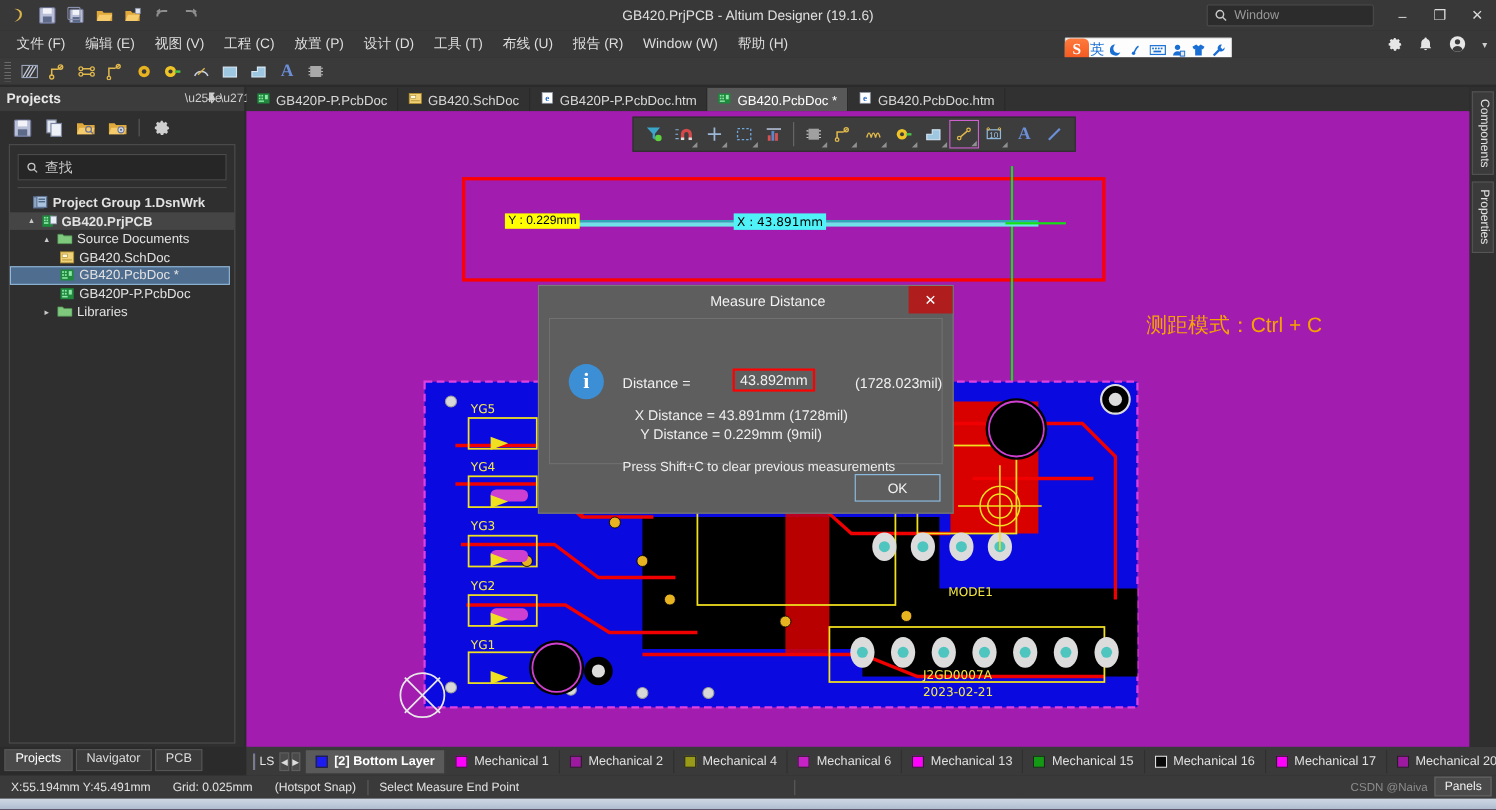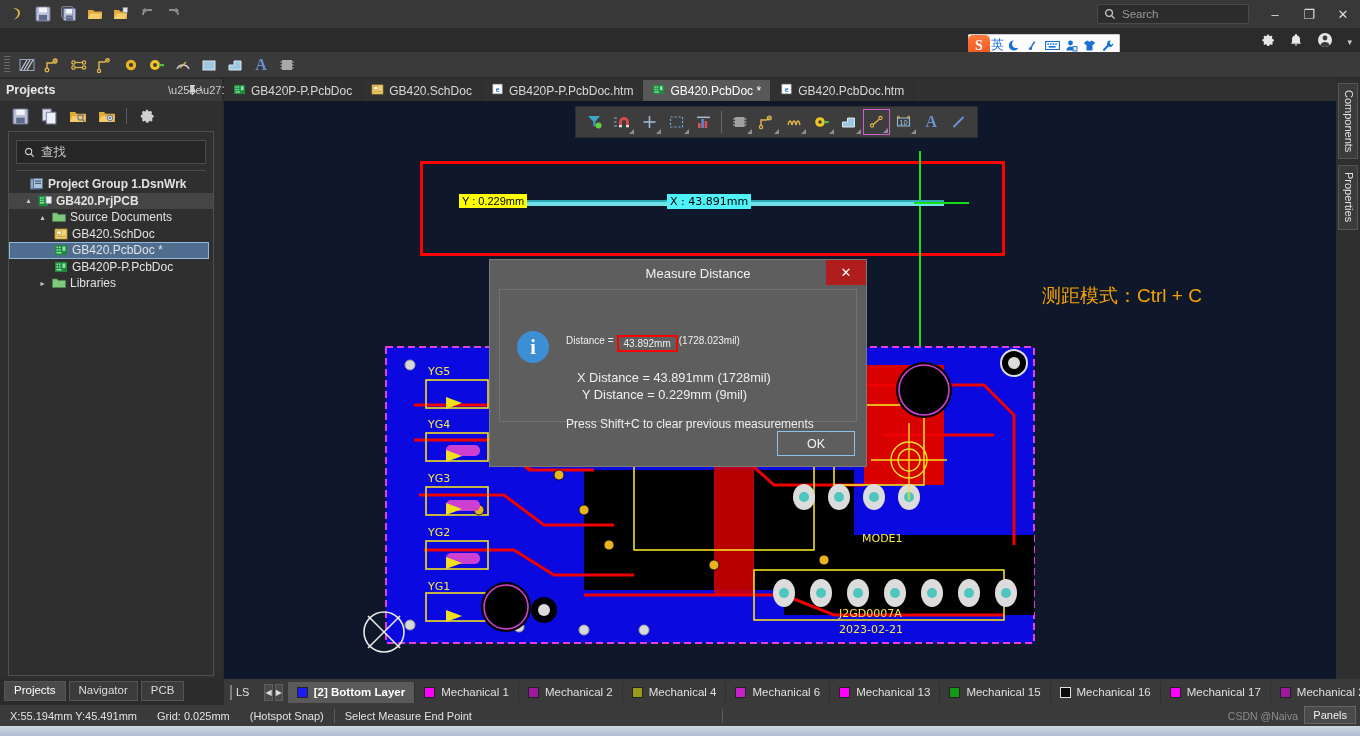--- a/index.html
+++ b/index.html
@@ -92,21 +92,21 @@
   .lp-tabs { position: absolute; left: 0; top: 681px; height: 20px; display: flex; gap: 3px; padding-left: 4px; }
   .lp-tab { padding: 2px 9px; background: #3b3b3b; border: 1px solid #555; font-size: 11.5px; color: #dcdcdc; }
   .lp-tab.active { background: #4a4a4a; color: #fff; }
 
   
   .doctabs { position: absolute; left: 224px; top: 79px; width: 1112px; height: 22px; background: #313131; display: flex; align-items: flex-end; }
   .dtab { height: 21px; display: flex; align-items: center; gap: 5px; padding: 0 9px; font-size: 12px; color: #d8d8d8; border-right: 1px solid #2a2a2a; }
   .dtab.active { background: #585858; color: #ffffff; }
 
   
-  .canvas { position: absolute; left: 224px; top: 101px; width: 1112px; height: 578px; background: #0f172a; overflow: hidden; }
+  .canvas { position: absolute; left: 224px; top: 101px; width: 1112px; height: 578px; background: #a21caf; overflow: hidden; }
 
   .pcb-toolbar {
     position: absolute; left: 351px; top: 5px; width: 403px; height: 32px;
     background: #3d3d3d; border: 1px solid #2d2d2d; display: flex; align-items: center;
     padding: 0 5px; gap: 1px;
   }
   .pt-ic { position: relative; width: 27px; height: 26px; display: flex; align-items: center; justify-content: center; }
   .pt-ic .corner { position: absolute; right: 1px; bottom: 1px; width: 0; height: 0;
     border-left: 5px solid transparent; border-bottom: 5px solid #909090; }
   .pt-sep { width: 1px; height: 22px; background: #6a6a6a; margin: 0 3px; }
@@ -131,40 +131,40 @@
   .dlg { position: absolute; left: 489px; top: 259px; width: 378px; height: 208px;
          background: #5e5e5e; border: 1px solid #7a7a7a; }
   .dlg-title { height: 26px; display: flex; align-items: center; justify-content: center;
                position: relative; color: #f2f2f2; font-size: 13px; padding-left: 40px; }
   .dlg-close { position: absolute; right: 0; top: 0; width: 40px; height: 25px; background: #b01d1d;
                display: flex; align-items: center; justify-content: center; color: #fff; font-size: 13px; font-weight: bold; }
   .dlg-body { margin: 3px 9px 0 9px; height: 133px; background: #5e5e5e; border: 1px solid #717171; position: relative; }
   .info-ic { position: absolute; left: 17px; top: 41px; width: 32px; height: 32px; border-radius: 50%;
              background: #3d8fd5; color: #fff; display: flex; align-items: center; justify-content: center;
              font-size: 20px; font-family: "Liberation Serif", serif; font-weight: bold; }
-  .dist-row { position: absolute; left: 66px; top: 45px; display: flex; align-items: flex-start; font-size: 10px; color: #f0f0f0; white-space: nowrap; }
+  .dist-row { position: absolute; left: 66px; top: 45px; display: flex; align-items: flex-end; font-size: 13px; color: #f0f0f0; white-space: nowrap; gap: 35px; }
   .dist-hl { border: 2px solid #ff0000; padding: 1px 5px; margin: 0 1px 0 3px; }
   .dlg-l2 { position: absolute; left: 77px; top: 80px; font-size: 12.8px; color: #efefef; white-space: nowrap; }
   .dlg-l3 { position: absolute; left: 82px; top: 97px; font-size: 12.8px; color: #efefef; white-space: nowrap; }
   .dlg-l4 { position: absolute; left: 66px; top: 127px; font-size: 12px; color: #efefef; white-space: nowrap; }
   .dlg-ok { position: absolute; right: 11px; bottom: 10px; width: 78px; height: 25px;
             background: #5e5e5e; border: 1px solid #8ec2e8; color: #f4f4f4; font-size: 12.5px;
             display: flex; align-items: center; justify-content: center; }
 
   
   .rtabs { position: absolute; right: 0; top: 79px; width: 24px; height: 600px; background: #2f2f2f; padding-top: 4px; }
   .rtab { width: 20px; margin: 0 2px 6px 2px; background: #3b3b3b; border: 1px solid #555;
           color: #e2e2e2; font-size: 11px; writing-mode: vertical-rl; text-orientation: mixed;
           padding: 6px 2px; white-space: nowrap; }
 
   
   .layerbar { position: absolute; left: 224px; top: 679px; width: 1136px; height: 26px;
               background: #3a3a3a; display: flex; align-items: center; gap: 0; overflow: hidden; }
   .lb-swatch { width: 34px; height: 15px; border: 1px solid #7d7d7d; margin-left: 6px; }
-  .lb-ls { margin: 0 15px 0 4px; font-size: 11px; color: #e4e4e4; }
+  .lb-ls { margin: 0 5px 0 4px; font-size: 11px; color: #e4e4e4; }
   .lb-arrow { width: 18px; height: 17px; background: #4a4a4a; border: 1px solid #5f5f5f;
               display: flex; align-items: center; justify-content: center; font-size: 8px; color: #dcdcdc; }
   .layer-tab { height: 21px; display: flex; align-items: center; gap: 6px; padding: 5px 9px;
                font-size: 11.5px; color: #e0e0e0; border-right: 1px solid #2f2f2f; white-space: nowrap; }
   .layer-tab.active { background: #5a5a5a; color: #fff; font-weight: bold; }
   .lt-sw { width: 11px; height: 11px; border: 1px solid #222; }
 
   
   .statusbar { position: absolute; left: 0; top: 705px; width: 1360px; height: 21px;
                background: #3a3a3a; display: flex; align-items: center; font-size: 11px; color: #e2e2e2; }
@@ -225,36 +225,50 @@
           </svg>
       </span>
       <span class="ic">
         <svg width="17" height="17" viewBox="0 0 17 17">
             <path d="M13 9 Q13 4 8 4 L4 4" stroke="#8e8e8e" stroke-width="1.8" fill="none"></path>
             <path d="M10.5 1.8 L14 4.3 L10.5 6.8Z" fill="#8e8e8e"></path>
           </svg>
       </span>
     </div>
 
+    <div class="title-text">GB420.PrjPCB - Altium Designer (19.1.6)</div>
 
     <div class="search-box">
       <svg width="12" height="12" viewBox="0 0 12 12">
         <circle cx="5" cy="5" r="3.4" fill="none" stroke="#c8c8c8" stroke-width="1.3"></circle>
         <line x1="7.6" y1="7.6" x2="10.6" y2="10.6" stroke="#c8c8c8" stroke-width="1.3"></line>
       </svg>
-      <span class="ph">Search</span>
+      <span class="ph">Window</span>
     </div>
 
     <div class="winbtns">
       <div class="winbtn">–</div>
       <div class="winbtn">❐</div>
       <div class="winbtn close">✕</div>
     </div>
   </div>
 
+  <div class="menubar">
+    <div class="menu-item">文件 (F)</div>
+    <div class="menu-item">编辑 (E)</div>
+    <div class="menu-item">视图 (V)</div>
+    <div class="menu-item">工程 (C)</div>
+    <div class="menu-item">放置 (P)</div>
+    <div class="menu-item">设计 (D)</div>
+    <div class="menu-item">工具 (T)</div>
+    <div class="menu-item">布线 (U)</div>
+    <div class="menu-item">报告 (R)</div>
+    <div class="menu-item">Window (W)</div>
+    <div class="menu-item">帮助 (H)</div>
+  </div>
 
   <div class="ime">
     <div style="position:relative;">
       <div class="ime-s">S</div>
       <div class="ime-inner">
         <span class="ime-i">英</span>
         <span class="ime-i">
           <svg width="13" height="13" viewBox="0 0 13 13">
               <path d="M9.5 8.5a5 5 0 1 1-4.5-7 4 4 0 0 0 4.5 7z" fill="#1a6fd4"></path>
             </svg>

